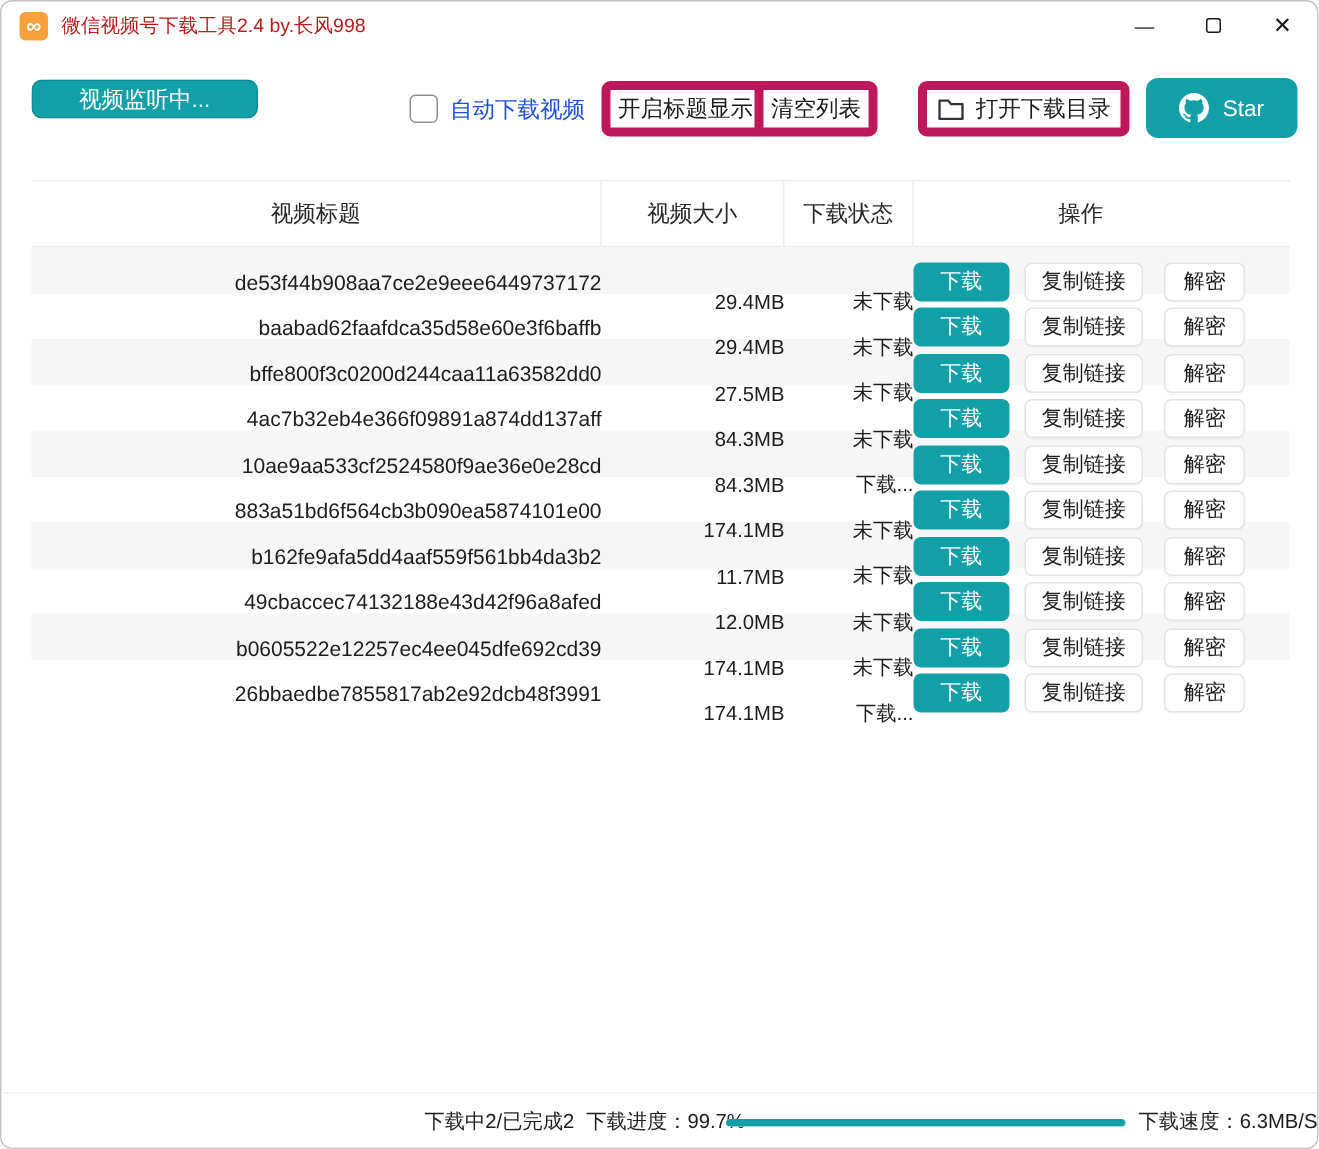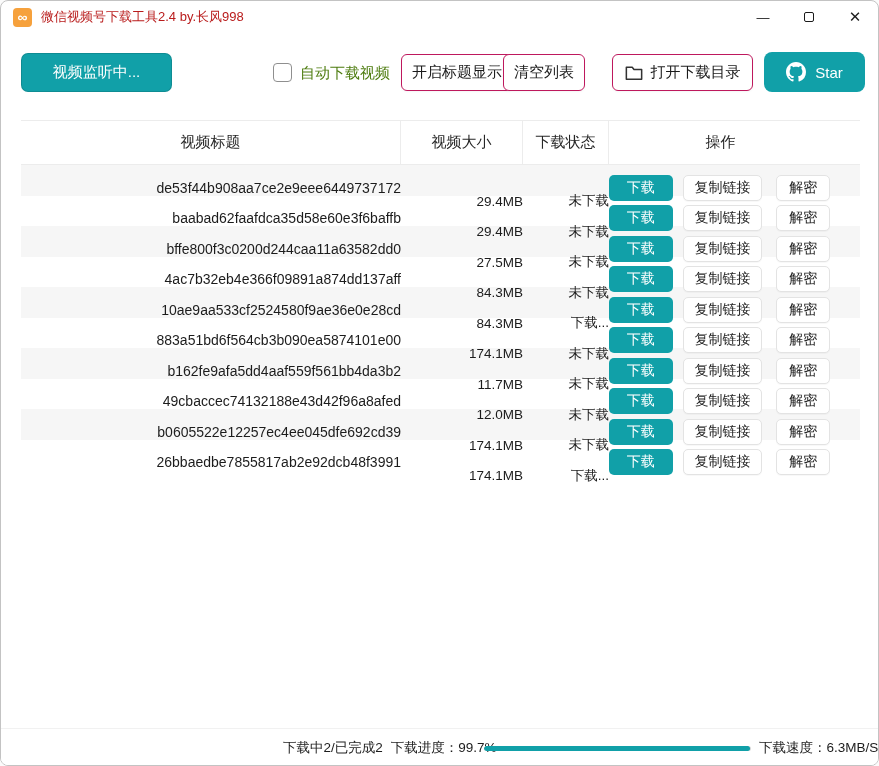--- a/index.html
+++ b/index.html
@@ -19,31 +19,31 @@
   .app-title { margin-left: 9px; font-size: 13px; color: #b91c1c; }
   .win-controls { margin-left:auto; display:flex; height:100%; }
   .win-btn { width: 46px; height: 32px; display:flex; align-items:center; justify-content:center;
              font-size: 13px; color:#1a1a1a; background:transparent; border:none; cursor:pointer; }
   .maxbox { width: 10px; height: 10px; border: 1.2px solid #1a1a1a; border-radius: 2px; display:inline-block; }
   .win-btn.close { font-size: 15px; }
   
   .toolbar { position:absolute; top:32px; left:0; right:0; height: 78px; }
   .btn { border-radius: 6px; cursor: pointer; font-family: inherit; }
   .btn-teal {
-    position:absolute; left:20px; top:20px; width:151px; height:39px;
+    position:absolute; left:20px; top:20px; width:151px; height:26px;
     background: var(--accent,#11A0A8); color:#fff; border:1px solid rgba(0,0,0,0.12);
     font-size: 15px; border-radius: 7px;
   }
   .checkbox {
     position:absolute; left:272px; top:30px; width:19px; height:19px;
     border:1px solid #8f8f8f; border-radius: 4px; background:#fff; cursor:pointer;
   }
-  .checkbox-label { position:absolute; left:299px; top:31px; font-size:15px; color:#4d7c0f; }
+  .checkbox-label { position:absolute; left:299px; top:31px; font-size:15px; color:#1d4ed8; }
   .btn-white {
-    position:absolute; top:21px; height:37px; background:#fff; border:1px solid #be185d;
+    position:absolute; top:21px; height:37px; background:#fff; border:6px solid #be185d;
     box-shadow: 0 1px 2px rgba(0,0,0,0.04); font-size:15px; color:#1a1a1a;
     display:flex; align-items:center; justify-content:center; gap:8px;
   }
   #btn-title-display { left:400px; width:112px; }
   #btn-clear-list   { left:502px; width:82px; }
   #btn-open-dir     { left:611px; width:141px; }
   .btn-star {
     position:absolute; left:763px; top:19px; width:101px; height:40px;
     background: var(--accent,#11A0A8); color:#fff; border:none; border-radius:8px;
     font-size:15px; display:flex; align-items:center; justify-content:center; gap:9px;

